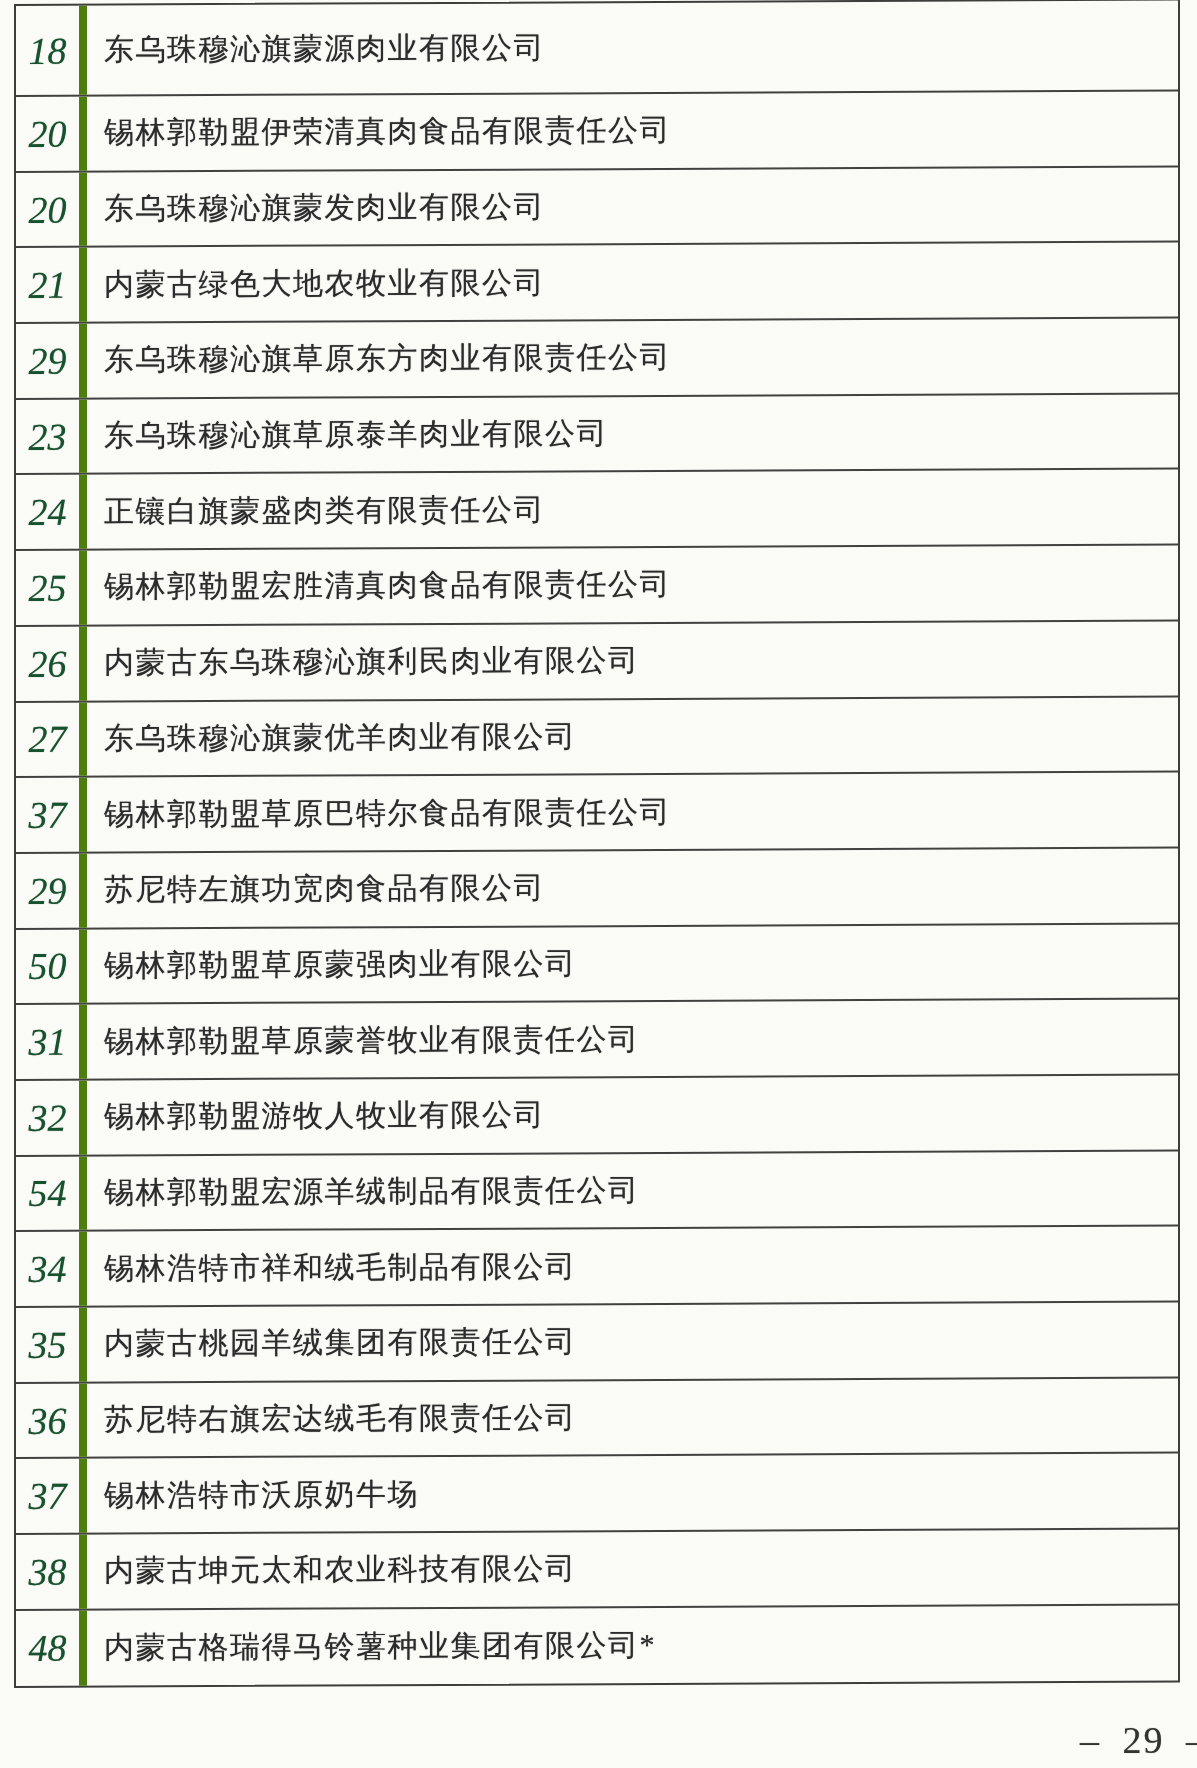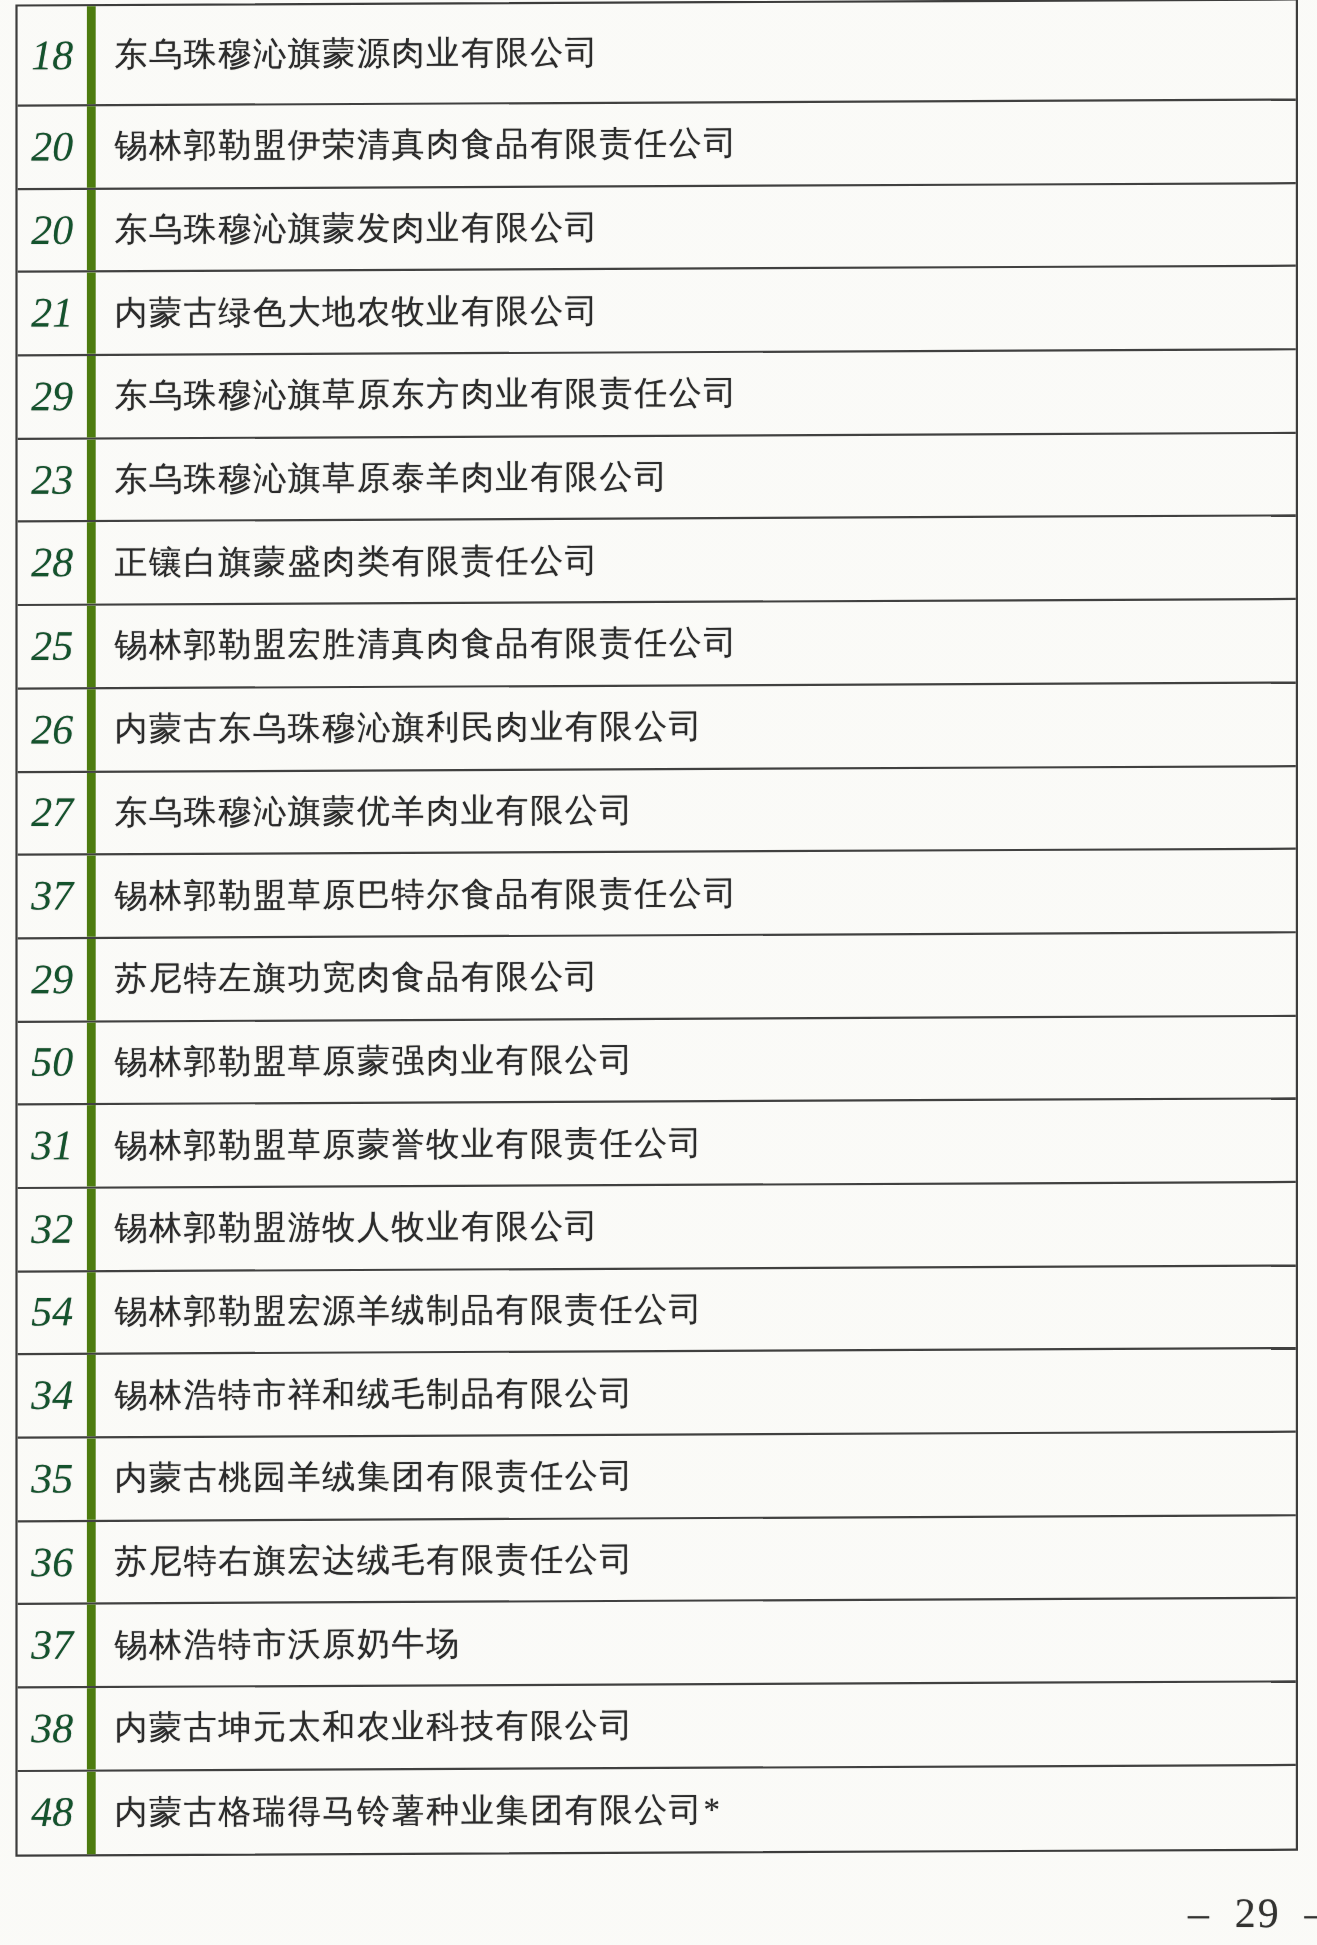--- a/index.html
+++ b/index.html
@@ -111,21 +111,21 @@
     <div class="num-cell">29</div>
     <div class="name-cell">东乌珠穆沁旗草原东方肉业有限责任公司</div>
   </div>
 
   <div class="t-row">
     <div class="num-cell">23</div>
     <div class="name-cell">东乌珠穆沁旗草原泰羊肉业有限公司</div>
   </div>
 
   <div class="t-row">
-    <div class="num-cell">28</div>
+    <div class="num-cell">24</div>
     <div class="name-cell">正镶白旗蒙盛肉类有限责任公司</div>
   </div>
 
   <div class="t-row">
     <div class="num-cell">25</div>
     <div class="name-cell">锡林郭勒盟宏胜清真肉食品有限责任公司</div>
   </div>
 
   <div class="t-row">
     <div class="num-cell">26</div>

